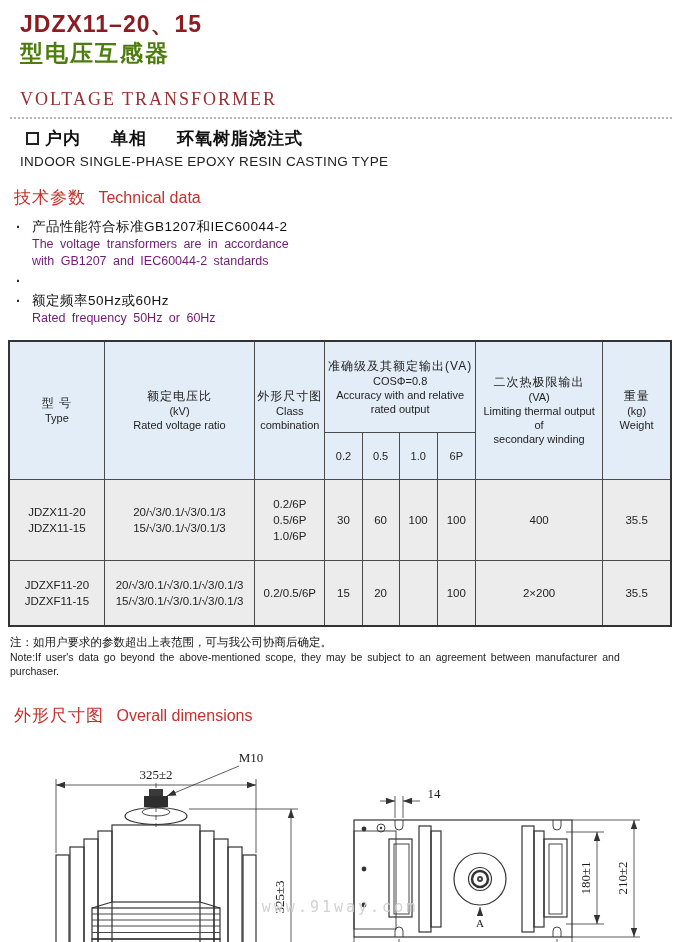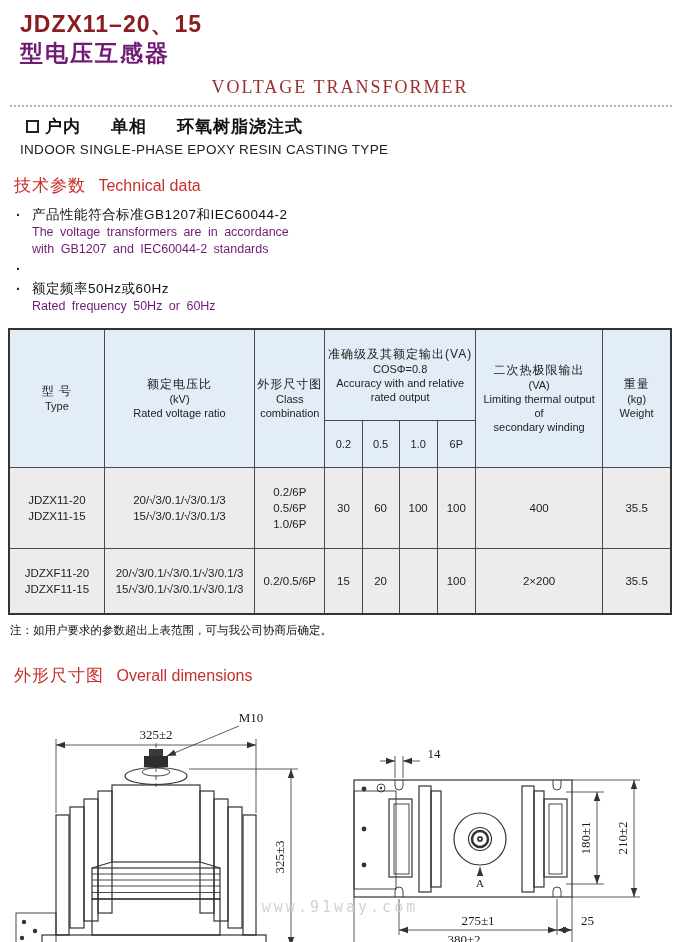--- a/index.html
+++ b/index.html
@@ -4,22 +4,22 @@
 <style>
   * { margin:0; padding:0; box-sizing:border-box; }
   html,body { background:#ffffff; }
   body {
     width:680px; height:942px; position:relative; overflow:hidden;
     font-family:"Liberation Sans", sans-serif; color:#1a1a1a;
   }
   
   .hdr { margin:10px 20px 0 20px; }
   .hdr .model { font-size:23px; font-weight:bold; color:#8b1d22; letter-spacing:1px; line-height:1.25; }
-  .hdr .title-zh { font-size:23px; font-weight:bold; color:#701a75; letter-spacing:2px; line-height:1.25; }
-  .hdr .title-en { font-family:"Liberation Serif", serif; font-size:18px; color:#9a2f32; letter-spacing:2px; margin-top:9px;text-align:center; }
+  .hdr .title-zh { font-size:23px; font-weight:bold; color:#4d7c0f; letter-spacing:2px; line-height:1.25; }
+  .hdr .title-en { font-family:"Liberation Serif", serif; font-size:18px; color:#9a2f32; letter-spacing:2px; margin-top:21px; }
   .dotted-rule { margin:7px 8px 0 10px; border-bottom:2px dotted #b5b5b5; height:0; }
   .type-line { margin:8px 20px 0 20px; font-size:17px; font-weight:bold; color:#111;padding-left:6px; }
   .type-line .chk { display:inline-block; width:13px; height:13px; border:2px solid #222; margin-right:6px; vertical-align:-1px; }
   .type-line .seg { margin-right:30px; letter-spacing:1px; }
   .type-line-en { margin:4px 20px 0 20px; font-size:13.5px; color:#222; letter-spacing:0.3px; }
   
   .sec-h { margin:17px 20px 0 14px; color:#c5302c; }
   .sec-h .zh { font-size:17px; font-weight:normal; letter-spacing:1px; }
   .sec-h .en { font-size:16px; margin-left:8px; }
   
@@ -220,20 +220,21 @@
         </td>
       <td>
           <div class="c-line">35.5</div>
         </td>
     </tr>
   </tbody>
 </table>
 
 <div class="note">
   <div class="zh">注：如用户要求的参数超出上表范围，可与我公司协商后确定。</div>
+  <div class="en">Note:If user's data go beyond the above-mentioned scope, they may be subject to an agreement between manufacturer and purchaser.</div>
 </div>
 
 <div class="sec-h" style="margin-top:26px;">
   <span class="zh">外形尺寸图</span>
   <span class="en">Overall dimensions</span>
 </div>
 
 <div class="drawings">
 
   <svg width="298" height="252" viewBox="0 0 298 252">

